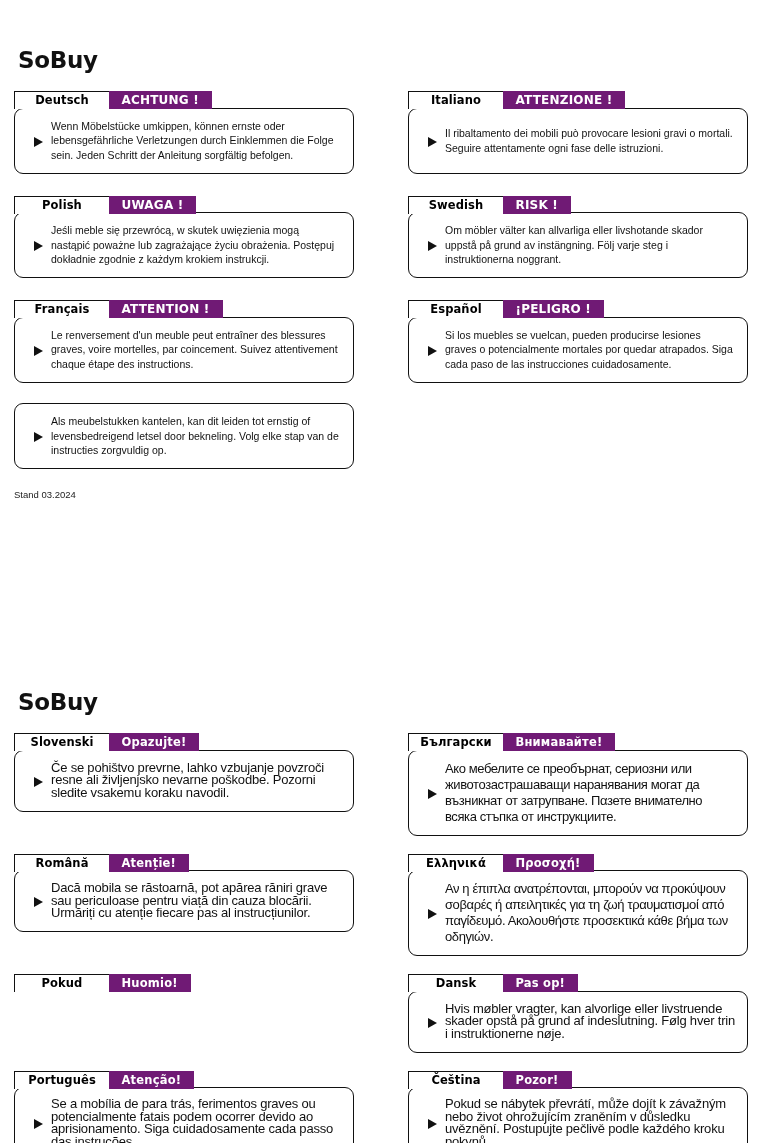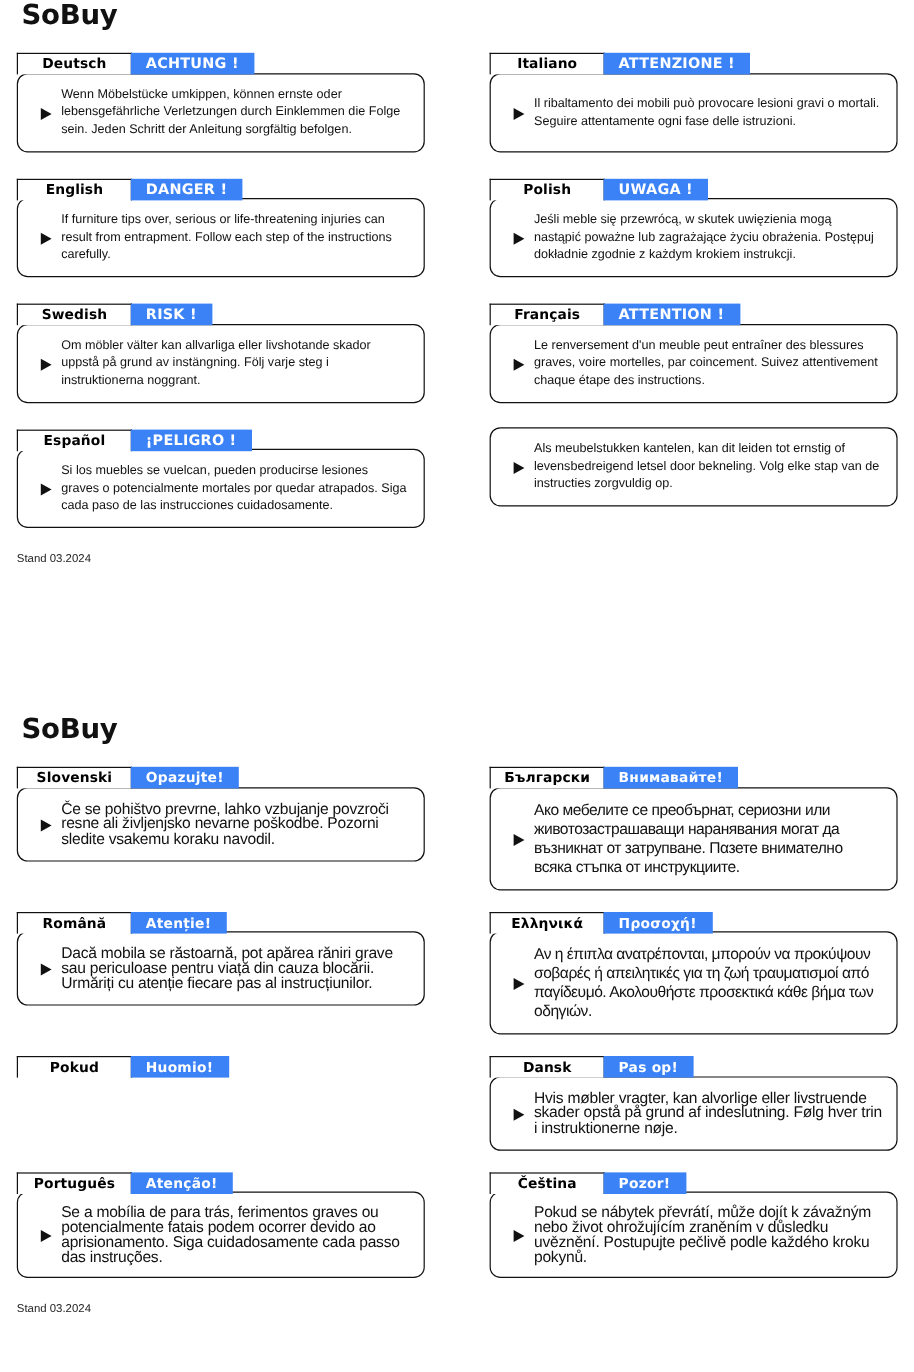--- a/index.html
+++ b/index.html
@@ -22,20 +22,21 @@
   .page-2 { height: 570px; padding: 0 14px; }
 
   .brand {
     font-family: "DejaVu Sans", sans-serif;
     font-weight: bold;
     font-size: 23px;
     letter-spacing: -0.3px;
     color: #111;
     padding-top: 0px;
     margin-left: 4px;
+    margin-top: 47px;
   }
   .page-1 .brand { padding-top: 0px; line-height: 26px; }
   .page-2 .brand { padding-top: 22px; line-height: 26px; }
 
   .grid {
     display: flex;
     flex-wrap: wrap;
     justify-content: space-between;
     margin-top: 18px;
   }
@@ -60,21 +61,21 @@
     font-family: "DejaVu Sans", sans-serif;
     font-weight: bold;
     font-size: 11.5px;
     line-height: 17px;
     text-align: center;
     padding: 0 8px;
     box-sizing: border-box;
     letter-spacing: 0.1px;
   }
   .tag {
-    background: #3b82f6;
+    background: #701a75;
     color: #ffffff;
     font-family: "DejaVu Sans", sans-serif;
     font-weight: bold;
     font-size: 12px;
     line-height: 18px;
     padding: 0 13px;
     margin-left: -1.5px;
     white-space: nowrap;
     letter-spacing: 0.2px;
   }
@@ -163,32 +164,20 @@
         <div class="tag">ATTENZIONE !</div>
       </div>
       <div class="box">
         <div class="bullet">
             <span class="tri"></span>
           </div>
         <div class="txt">Il ribaltamento dei mobili può provocare lesioni gravi o mortali. Seguire attentamente ogni fase delle istruzioni.</div>
       </div>
     </div>
 
-    <div class="cell">
-      <div class="head">
-        <div class="lang">English</div>
-        <div class="tag">DANGER !</div>
-      </div>
-      <div class="box">
-        <div class="bullet">
-            <span class="tri"></span>
-          </div>
-        <div class="txt">If furniture tips over, serious or life-threatening injuries can result from entrapment. Follow each step of the instructions carefully.</div>
-      </div>
-    </div>
 
     <div class="cell">
       <div class="head">
         <div class="lang">Polish</div>
         <div class="tag">UWAGA !</div>
       </div>
       <div class="box">
         <div class="bullet">
             <span class="tri"></span>
           </div>

